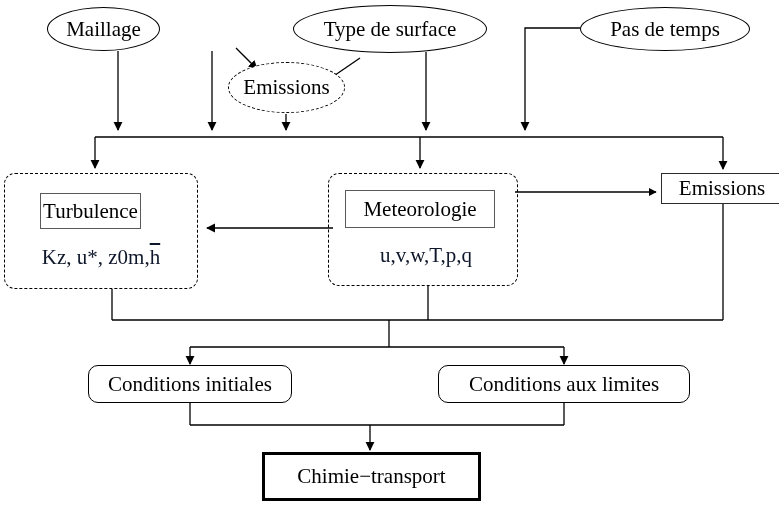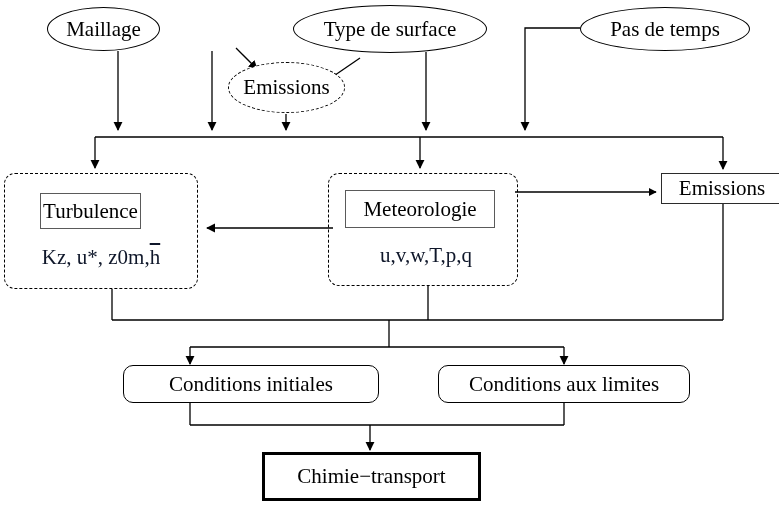--- a/index.html
+++ b/index.html
@@ -187,21 +187,21 @@
   </div>
 
   <div class="free-label" style="left:328px; top:240px; width:196px; height:30px;">
     <span>u,v,w,T,p,q</span>
   </div>
 
   <div class="node rect-node plain-black" style="left:661px; top:173px; width:122px; height:31px;">
     <span>Emissions</span>
   </div>
 
-  <div class="node rounded-node" style="left:88px; top:365px; width:256px; height:38px;margin-left:35px;">
+  <div class="node rounded-node" style="left:88px; top:365px; width:204px; height:38px;">
     <span>Conditions initiales</span>
   </div>
 
   <div class="node rounded-node" style="left:438px; top:365px; width:252px; height:38px;">
     <span>Conditions aux limites</span>
   </div>
 
   <div class="node rect-node thick" style="left:262px; top:452px; width:219px; height:49px;">
     <span>Chimie−transport</span>
   </div>

